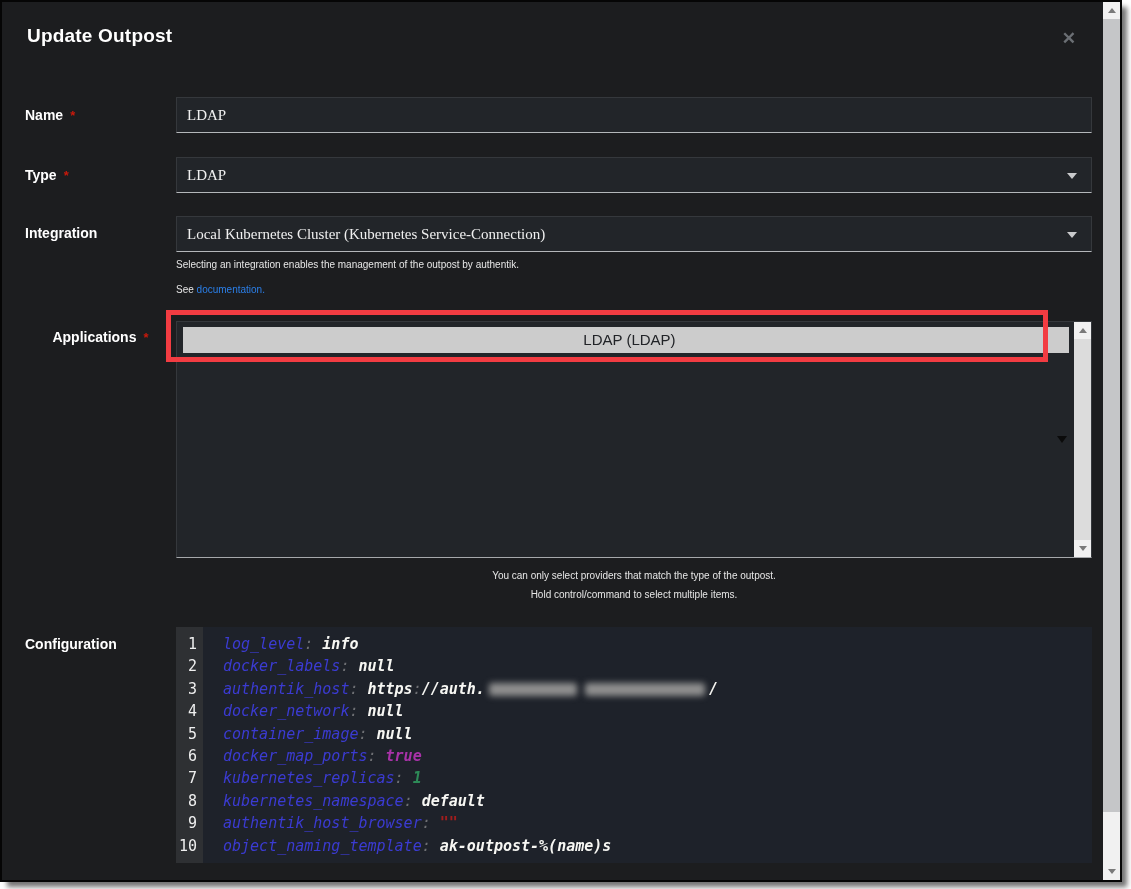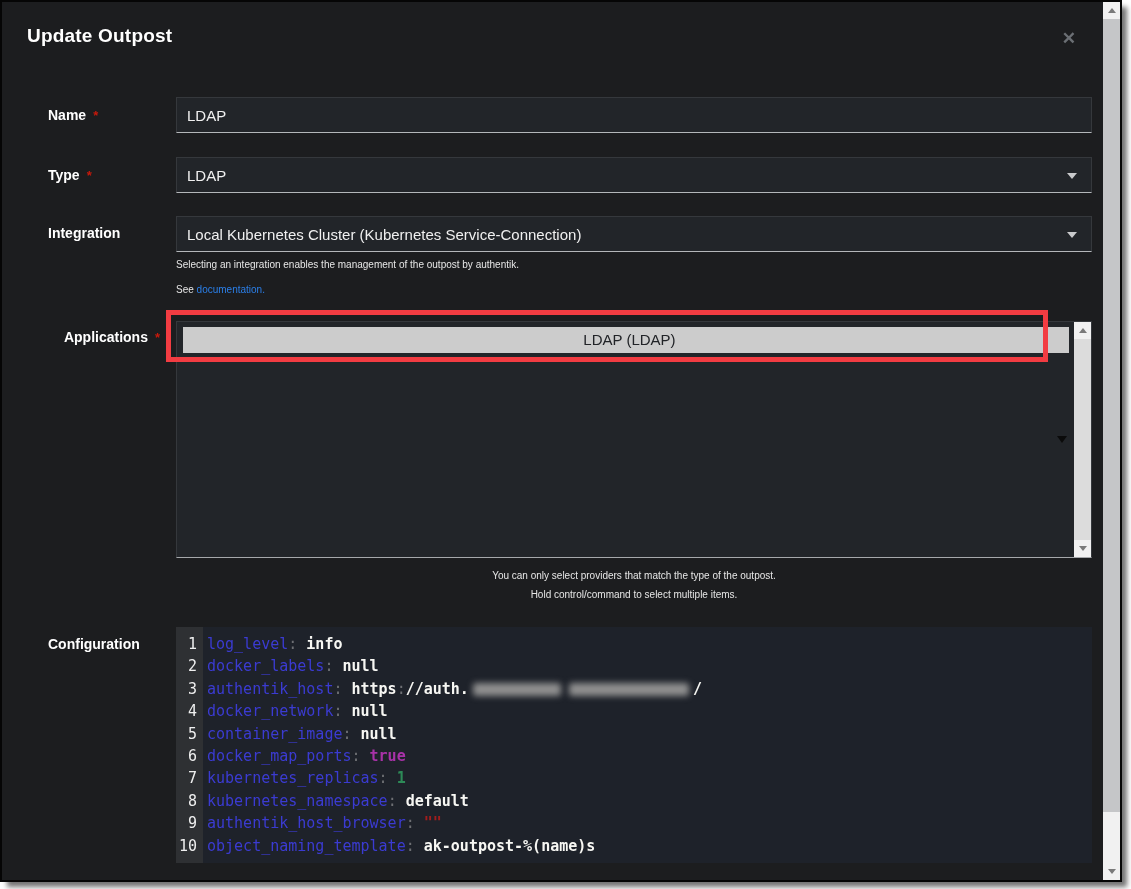--- a/index.html
+++ b/index.html
@@ -25,32 +25,32 @@
   
   .form { padding:0 28px 0 23px; }
   .row { display:grid; grid-template-columns:151px 1fr; }
   .row.center { align-items:center; }
   .row-name { margin-top:50px; }
   .row-type { margin-top:24px; }
   .row-integration { margin-top:23px; }
   .row-applications { margin-top:26px;text-align:center; }
   .row-configuration { margin-top:27px; }
 
-  .field-label { font-size:14px; font-weight:700; color:#ffffff; white-space:nowrap;margin-left:23px; }
+  .field-label { font-size:14px; font-weight:700; color:#ffffff; white-space:nowrap; }
   .pt8 { padding-top:8px; }
   .pt9 { padding-top:9px; }
   .req { color:var(--required-red); font-size:13px; margin-left:7px; }
 
   .text-input, .select-box {
     width:100%; height:36px;
     background:var(--field-bg);
     border:1px solid #35383c;
     border-bottom:1px solid var(--field-border-bottom);
     color:#f0f0f0; font-size:15px;
-    font-family:Liberation Sans, sans-serif;
+    font-family:Liberation Serif, serif;
     padding:0 12px 0 10px;
   }
   .select-box { display:flex; align-items:center; position:relative; cursor:pointer; }
   .select-caret { position:absolute; right:14px; top:15px; width:0; height:0;
                   border-left:5px solid transparent; border-right:5px solid transparent;
                   border-top:6px solid #c9cacc; }
 
   .help-text { font-size:10px; color:#e6e6e6; }
   .mt7 { margin-top:7px; } .mt10 { margin-top:14px; } .mt12 { margin-top:12px; } .mt8 { margin-top:8px; }
   .doc-link { color:var(--link-blue); text-decoration:none; cursor:pointer; }
@@ -93,21 +93,21 @@
     background:var(--editor-bg);
     font-family:"DejaVu Sans Mono", monospace;
     font-size:15px; overflow:hidden;
     padding-top:6px; cursor:text;
   }
   .code-editor::before { content:""; position:absolute; left:0; top:0; bottom:0; width:27px;
                          background:var(--gutter-bg); }
   .code-line { display:flex; height:22.4px; line-height:22.4px; position:relative; white-space:pre; }
   .gutter-num { width:27px; flex:0 0 27px; text-align:right; padding-right:6px;
                 color:#efefef; position:relative; z-index:1; }
-  .line-content { padding-left:4px; }
+  .line-content { padding-left:20px;font-style:italic; }
   .tok-key { color:var(--code-key); }
   .tok-colon { color:#6e7074; }
   .tok-val { color:#f7f7f3; font-weight:700; }
   .tok-atom { color:var(--code-atom); font-weight:700; }
   .tok-num { color:var(--code-number); font-weight:700; }
   .tok-str { color:var(--code-string); font-weight:700; }
   .tok-blur { display:inline-block; width:88px; height:13px; background:#8f8f8f;
               border-radius:3px; filter:blur(3px); vertical-align:middle; margin:0 4px; }
   .tok-blur.b2 { width:120px; }
 </style>

